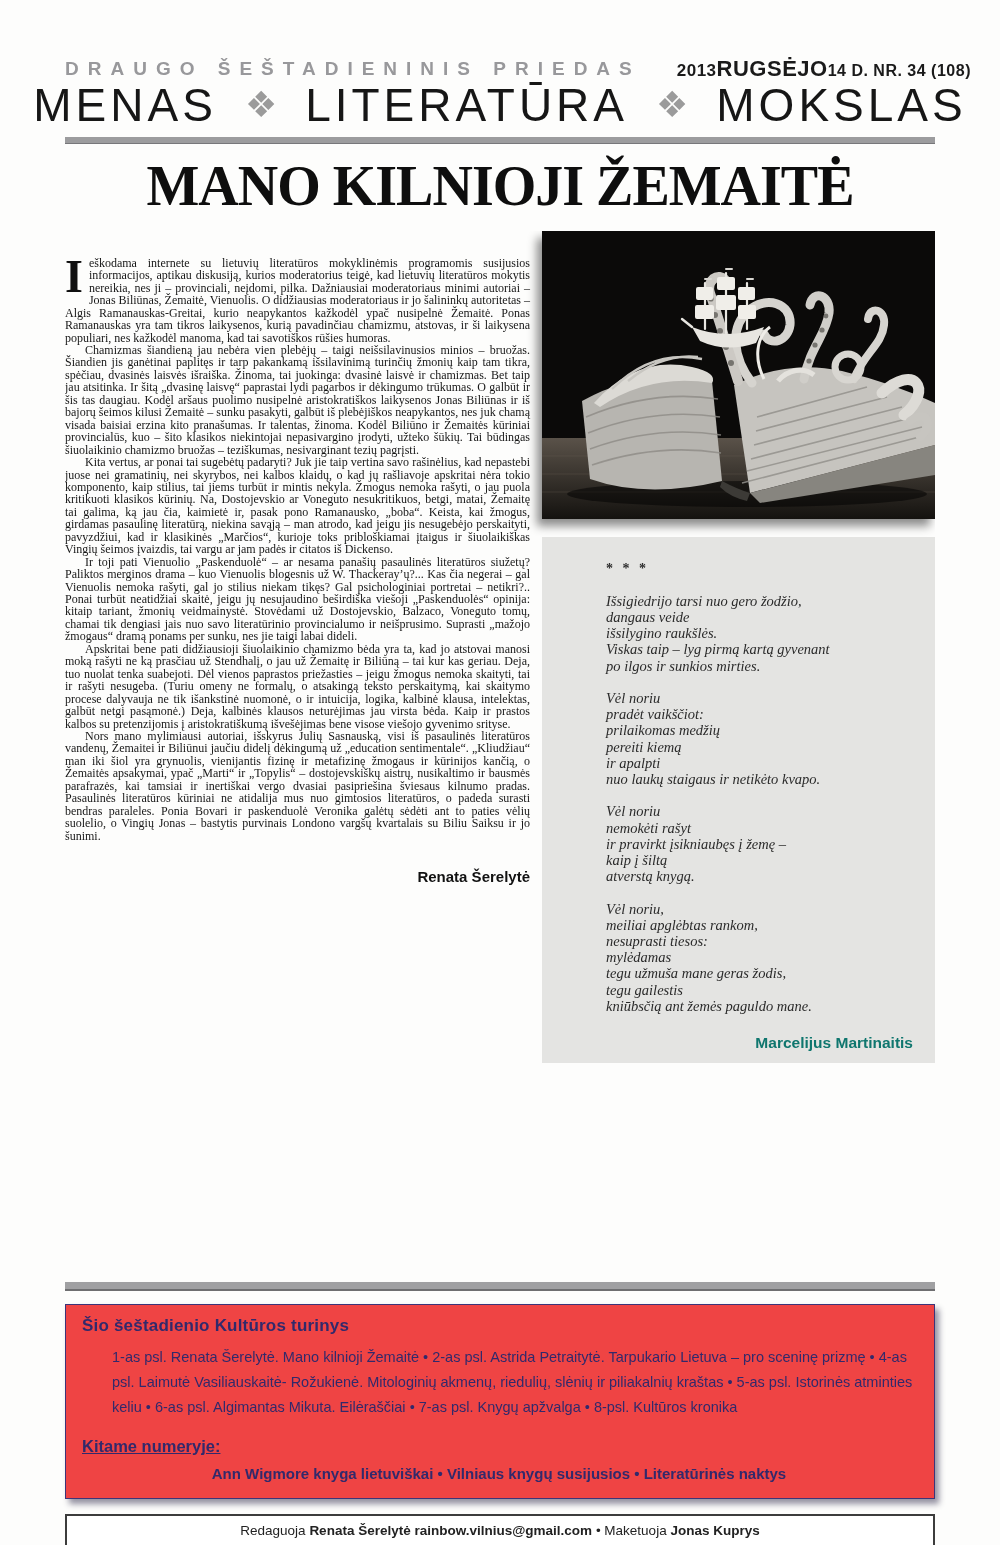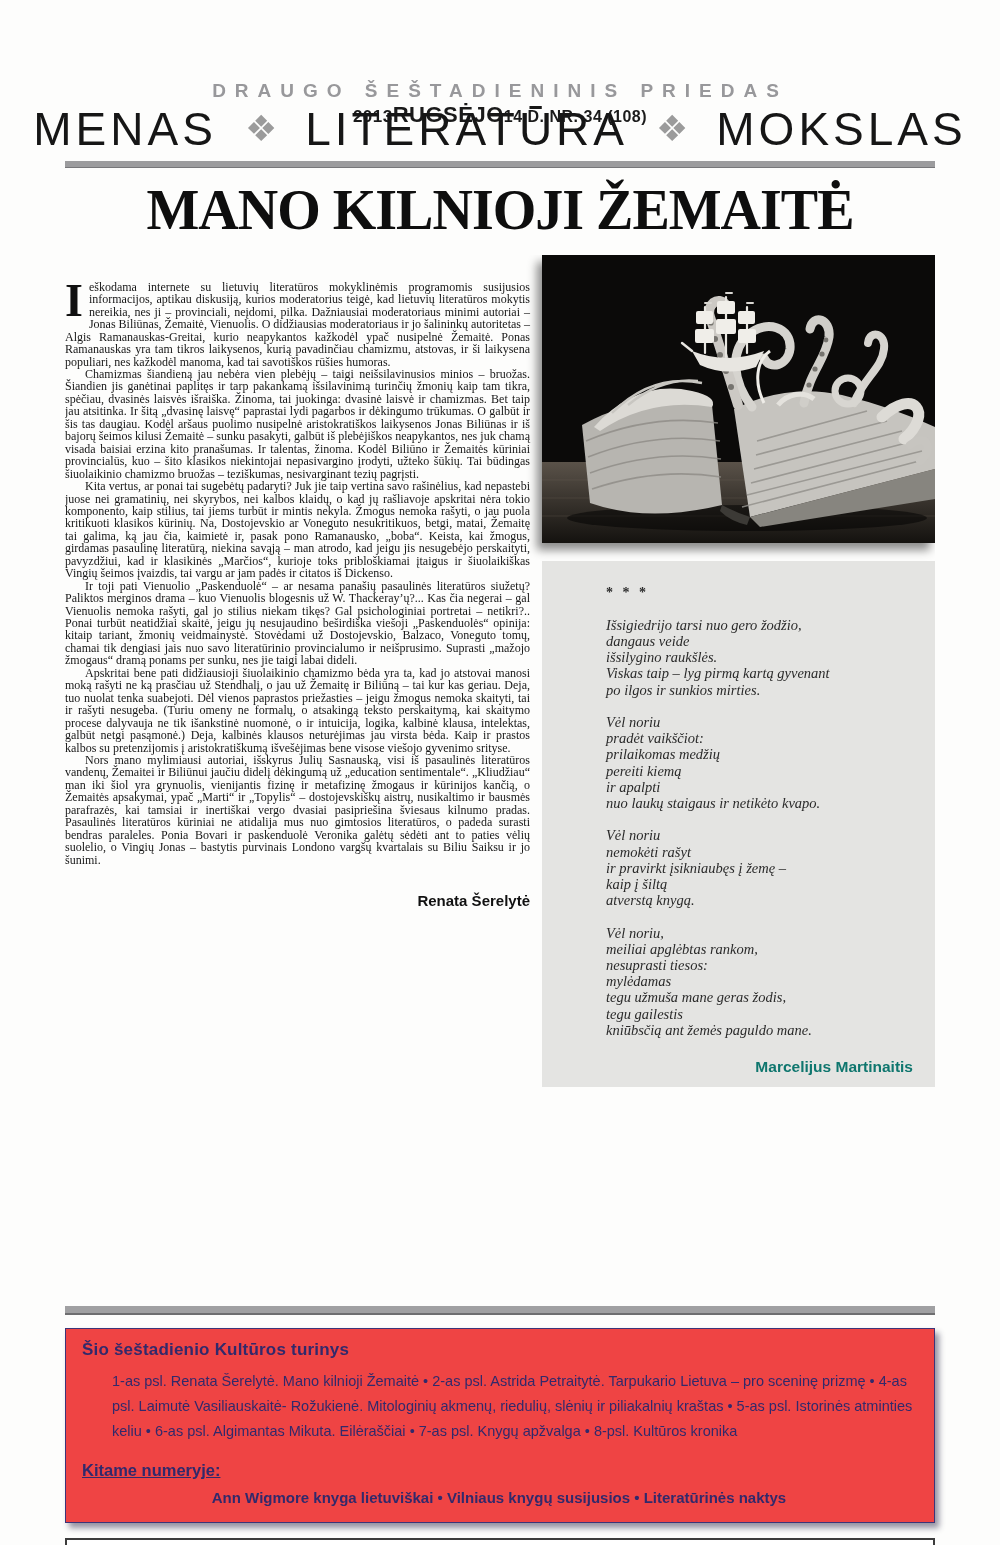--- a/index.html
+++ b/index.html
@@ -3,21 +3,21 @@
 <meta charset="utf-8">
 <style>
   html,body{margin:0;padding:0;}
   body{
     width:1000px;height:1545px;background:#fdfdfc;position:relative;overflow:hidden;
     font-family:"Liberation Sans",sans-serif;color:#151515;
   }
   .page{padding:0 65px;position:relative;}
 
   
-  .header-row{margin-top:80px;display:flex;align-items:center;height:26px;flex-direction:column;}
+  .header-row{margin-top:56px;display:flex;align-items:center;height:26px;}
   .kicker{font-weight:bold;font-size:19px;letter-spacing:9px;color:#98989b;white-space:nowrap;}
   .header-spacer{flex:1;}
   .swatch{width:64px;height:21px;margin-right:36px;}
   .date-block{display:flex;align-items:baseline;gap:0;font-weight:bold;color:#1a1a1a;white-space:nowrap;}
   .date-year{font-size:17px;letter-spacing:.5px;}
   .date-month{font-size:22px;letter-spacing:.5px;}
   .date-rest{font-size:16px;letter-spacing:.5px;}
 
   
   .masthead{height:142px;margin-top:2px;display:flex;align-items:flex-end;justify-content:center;overflow:visible;}

